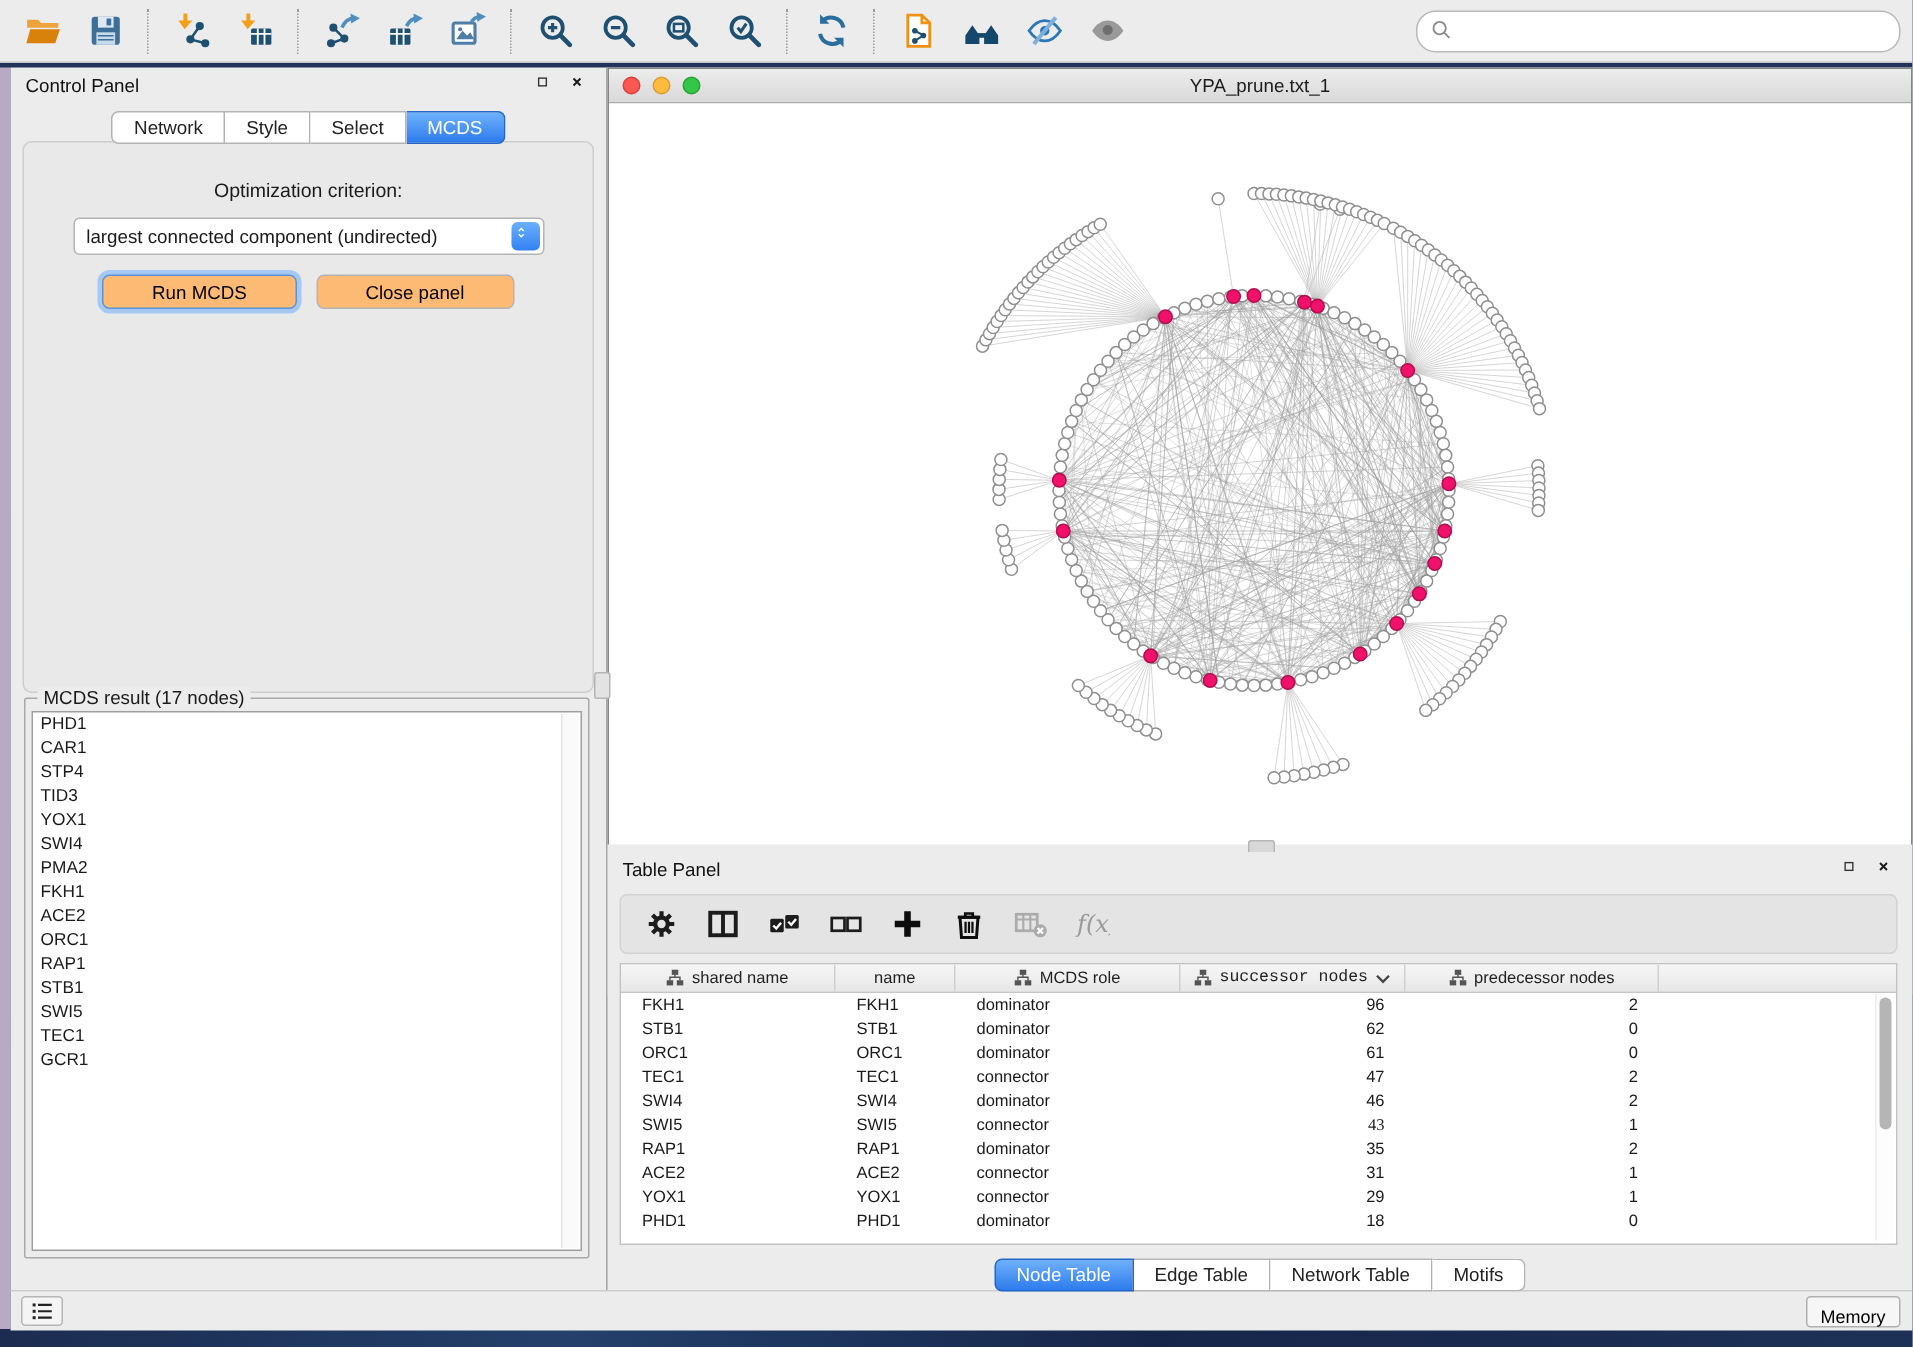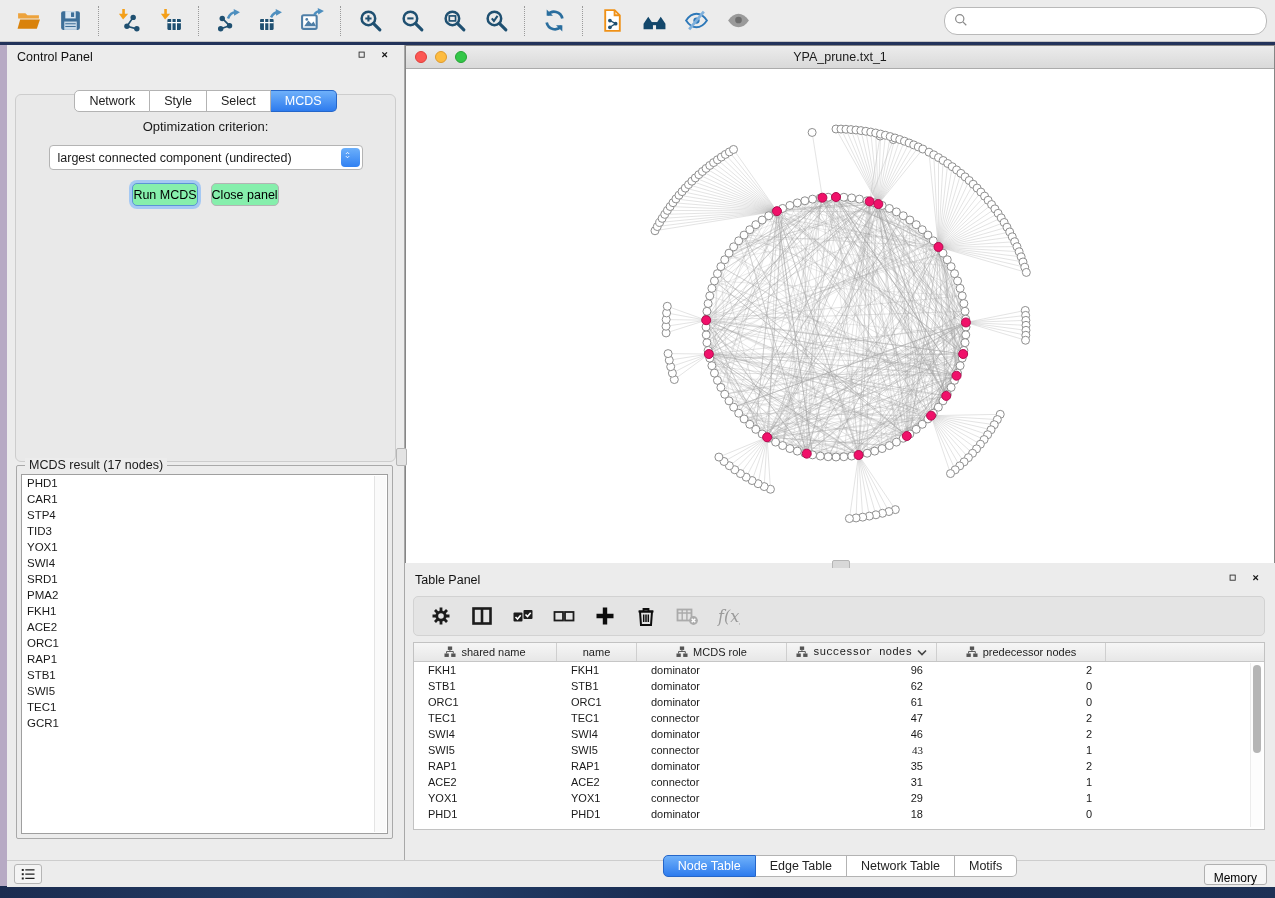--- a/index.html
+++ b/index.html
@@ -23,39 +23,39 @@
        font-family:"Liberation Sans",sans-serif;}
 
   
   .control-panel{position:absolute;left:7px;top:45px;width:397px;height:815px;background:#ececec;
        border-right:1px solid #a8a8a8;}
   .panel-head{height:24px;display:flex;align-items:center;padding:0 10px;}
   .panel-title{font-size:12.5px;color:#111;}
   .panel-btns{margin-left:auto;display:flex;gap:10px;align-items:center;}
   .panel-btn{background:none;border:none;padding:0;width:13px;height:13px;display:flex;cursor:default;}
 
-  .seg-row{display:flex;justify-content:center;margin-top:21px;position:relative;z-index:2;}
+  .seg-row{display:flex;justify-content:center;margin-top:5px;position:relative;z-index:2;}
   .seg{height:22px;padding:0 14px;font-size:12.5px;background:#fff;border:1px solid #b3b3b3;
        border-left:none;color:#222;cursor:default;font-family:"Liberation Sans",sans-serif;}
   .seg:first-child{border-left:1px solid #b3b3b3;border-radius:5px 0 0 5px;}
   .seg:last-child{border-radius:0 5px 5px 0;}
   .seg.active{background:linear-gradient(180deg,#6fb1fa,#2d7bee);border-color:#2566c9;color:#fff;}
 
   .tab-box{position:absolute;left:8px;top:49px;width:379px;height:366px;background:#e9e9e9;
        border:1px solid #cdcdcd;border-radius:6px;}
   .opt-label{text-align:center;margin-top:24px;font-size:13px;}
   .select-row{display:flex;justify-content:center;margin-top:11px;}
   .mac-select{width:312px;height:23px;background:#fff;border:1px solid #b4b4b4;border-radius:4px;
        display:flex;align-items:center;font-size:12.5px;cursor:default;}
   .mac-select .sel-val{flex:1;padding-left:8px;white-space:nowrap;overflow:hidden;}
   .sel-stepper{width:19px;height:19px;margin-right:2px;border-radius:4px;
        background:linear-gradient(180deg,#6cb0fb,#3181f2);display:flex;flex-direction:column;
        align-items:center;justify-content:center;gap:1px;}
   .btn-row{display:flex;justify-content:center;gap:13px;margin-top:13px;}
-  .mac-btn{height:23px;padding:0 0;background:#86efac;border:1px solid #b4b4b4;border-radius:5px;
+  .mac-btn{height:23px;padding:0 32px;background:#fdba74;border:1px solid #b4b4b4;border-radius:5px;
        font-size:12.5px;font-family:"Liberation Sans",sans-serif;cursor:default;}
   .mac-btn.focused{box-shadow:0 0 0 3px #a5c9f3;border-color:#5b94d6;}
 
   .groupbox{position:absolute;left:9px;top:420px;width:375px;height:372px;border:1px solid #a9a9a9;
        border-radius:2px;}
   .groupbox-title{position:absolute;top:-8px;left:8px;background:#ececec;padding:0 4px;font-size:12.5px;}
   .result-list{position:absolute;left:4px;top:8px;right:4px;bottom:4px;background:#fff;
        border:1px solid #9f9f9f;overflow:hidden;}
   .result-scroll{position:absolute;top:1px;right:1px;bottom:1px;width:11px;background:#fafafa;
        border-left:1px solid #e4e4e4;}
@@ -346,21 +346,20 @@
   <div class="groupbox">
     <span class="groupbox-title">MCDS result (17 nodes)</span>
     <div class="result-list" id="result-list">
       <div class="result-scroll"></div>
     <div class="result-item">PHD1</div>
         <div class="result-item">CAR1</div>
         <div class="result-item">STP4</div>
         <div class="result-item">TID3</div>
         <div class="result-item">YOX1</div>
         <div class="result-item">SWI4</div>
-        <div class="result-item">SRD1</div>
         <div class="result-item">PMA2</div>
         <div class="result-item">FKH1</div>
         <div class="result-item">ACE2</div>
         <div class="result-item">ORC1</div>
         <div class="result-item">RAP1</div>
         <div class="result-item">STB1</div>
         <div class="result-item">SWI5</div>
         <div class="result-item">TEC1</div>
         <div class="result-item">GCR1</div>
       </div>

